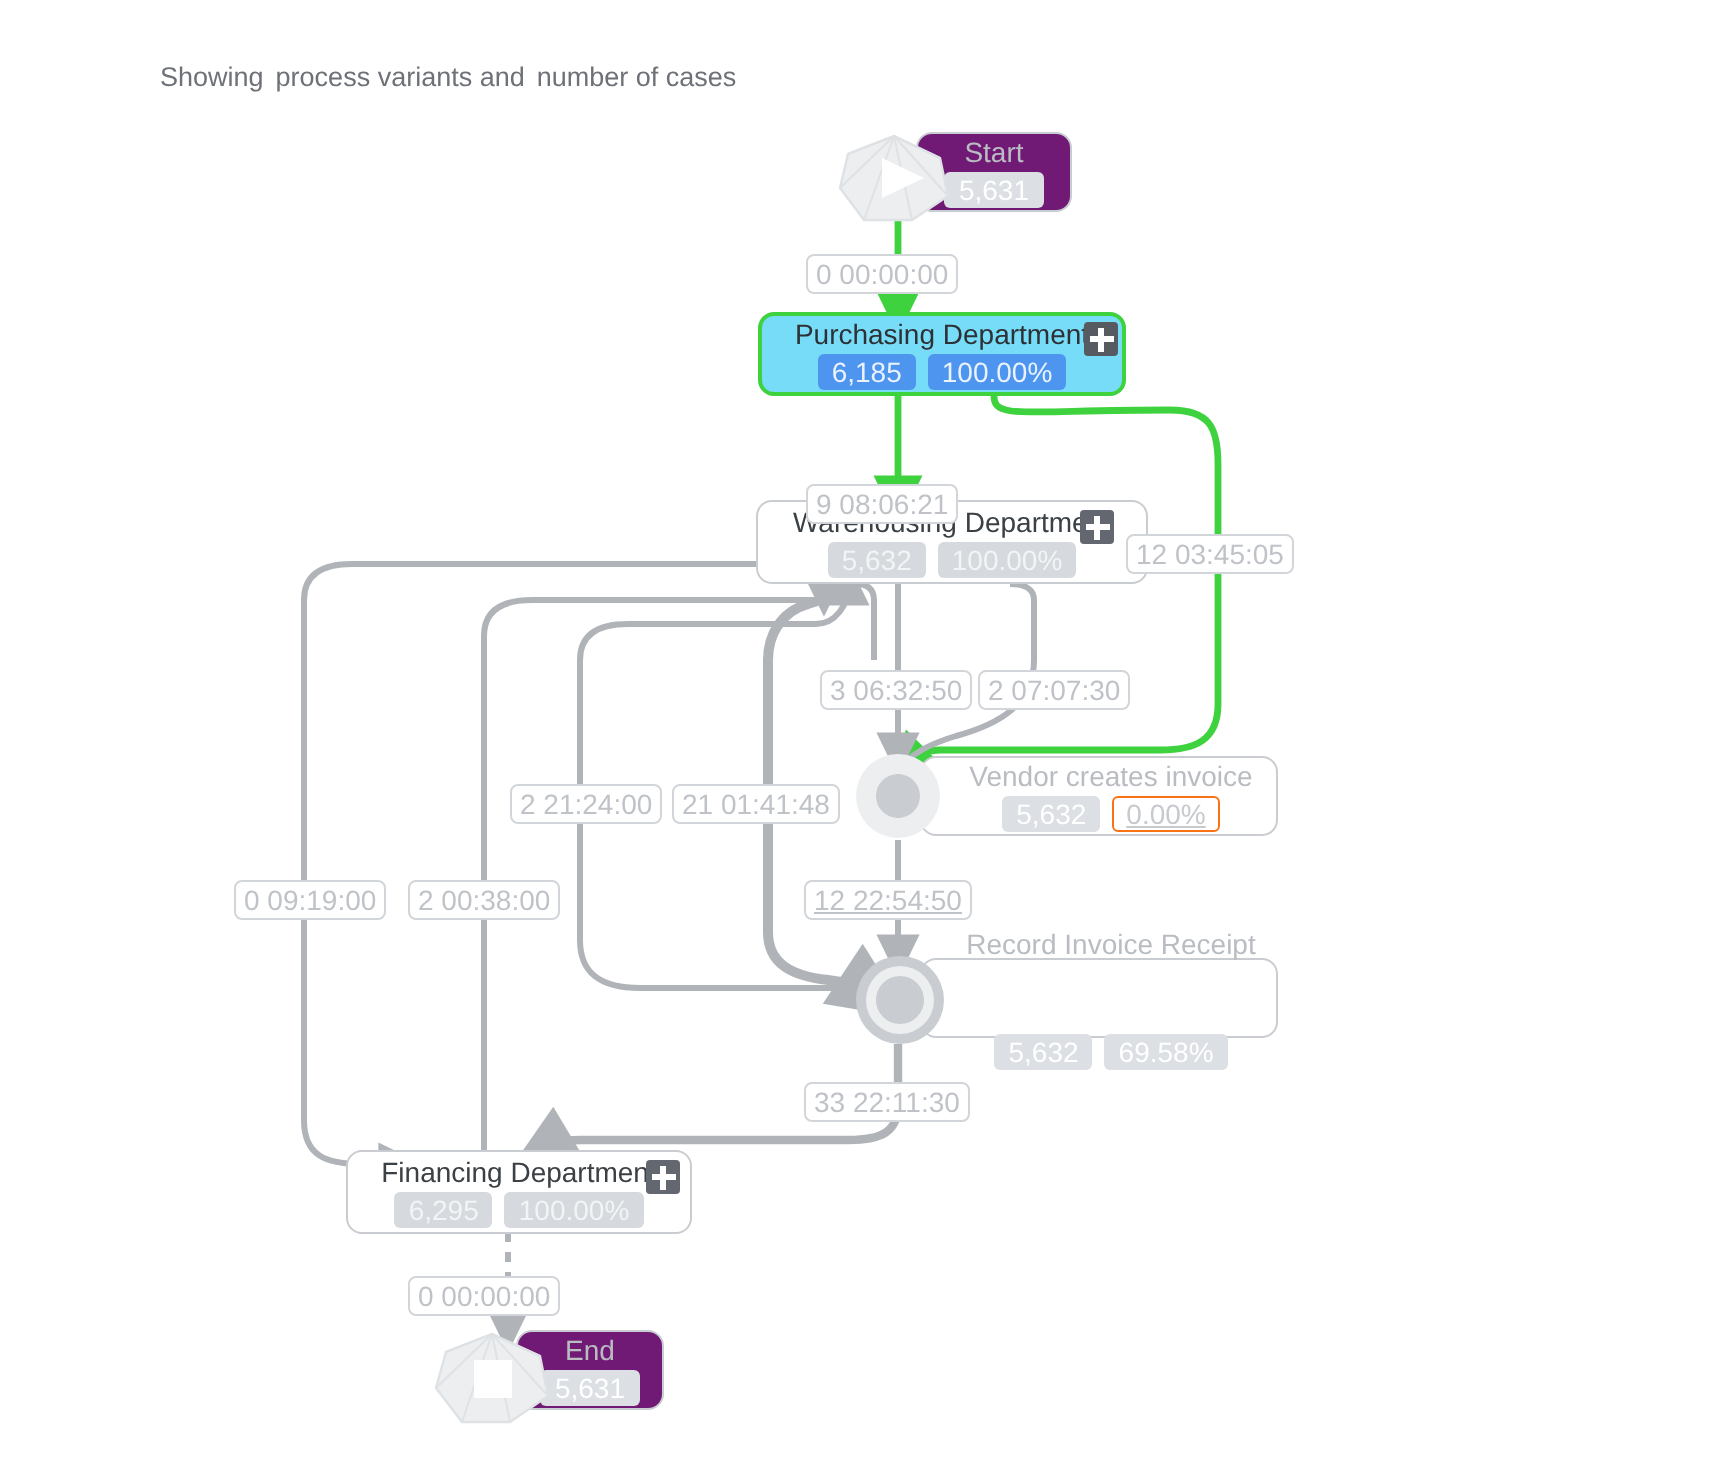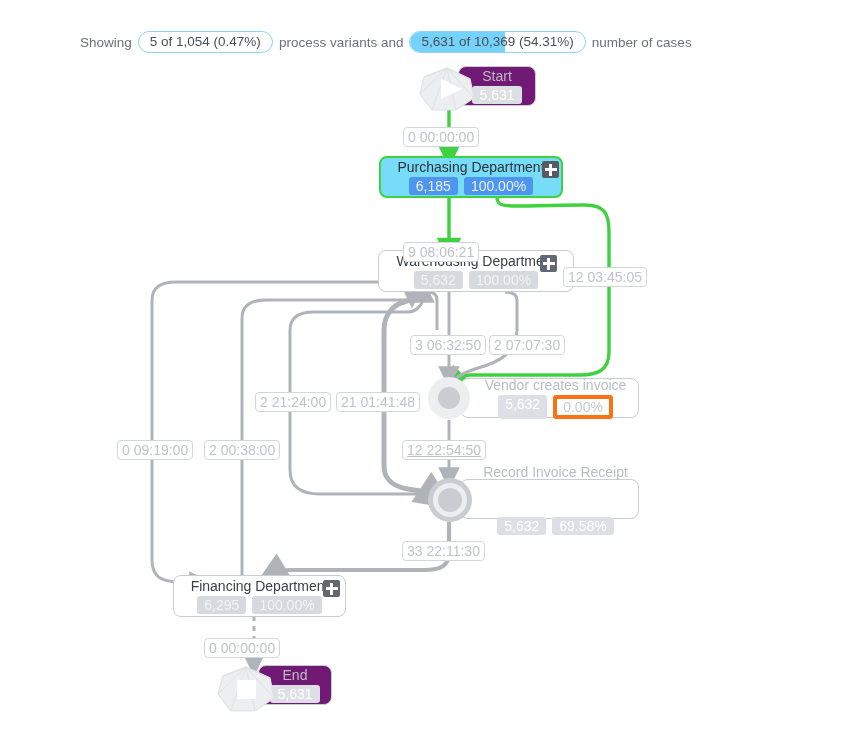--- a/index.html
+++ b/index.html
@@ -73,23 +73,24 @@
 
   
   .act {
     background: #ffffff;
     border: 1.4px solid #c9ccd1;
   }
   .act .node-title { color: #b9bdc2; }
   .act .metric { background: #dcdfe3; color: #ffffff; }
   .act .metric.outline {
     background: #ffffff;
-    border: 4px solid #f97316;
+    border: 1px solid #f97316;
     color: #c6c9cd;
     padding: 0px 6px;
+    text-decoration: underline;
   }
 
   
   .dept .node-title { color: #3b4045; }
   .dept .metric { background: #d6d9dd; color: #f2f4f6; }
 
   
   .dept-hl {
     background: #77dcf7;
     border: 2.5px solid #3ed23e;
@@ -151,29 +152,21 @@
     z-index: 6;
   }
 </style>
 </head>
 <body>
 
 <div id="root">
 
   <div class="showing-bar">
     <span>Showing</span>
-    <span class="pill">
-      <span class="pill-fill" style="width:0%"></span>
-      <span class="pill-label">5 of 1,054 (0.47%)</span>
-    </span>
     <span>process variants and</span>
-    <span class="pill">
-      <span class="pill-fill" style="width:54.31%"></span>
-      <span class="pill-label">5,631 of 10,369 (54.31%)</span>
-    </span>
     <span>number of cases</span>
   </div>
 
   <svg id="edges" viewBox="0 0 855 731">
     <defs>
       <marker id="ah-gray" markerWidth="9" markerHeight="9" refX="4.2" refY="4.5" orient="auto" markerUnits="strokeWidth">
         <path d="M0.6,0.9 L8,4.5 L0.6,8.1 z" fill="#b0b4b9"></path>
       </marker>
       <marker id="ah-green" markerWidth="9" markerHeight="9" refX="4.2" refY="4.5" orient="auto" markerUnits="strokeWidth">
         <path d="M0.6,0.9 L8,4.5 L0.6,8.1 z" fill="#3ed23e"></path>

